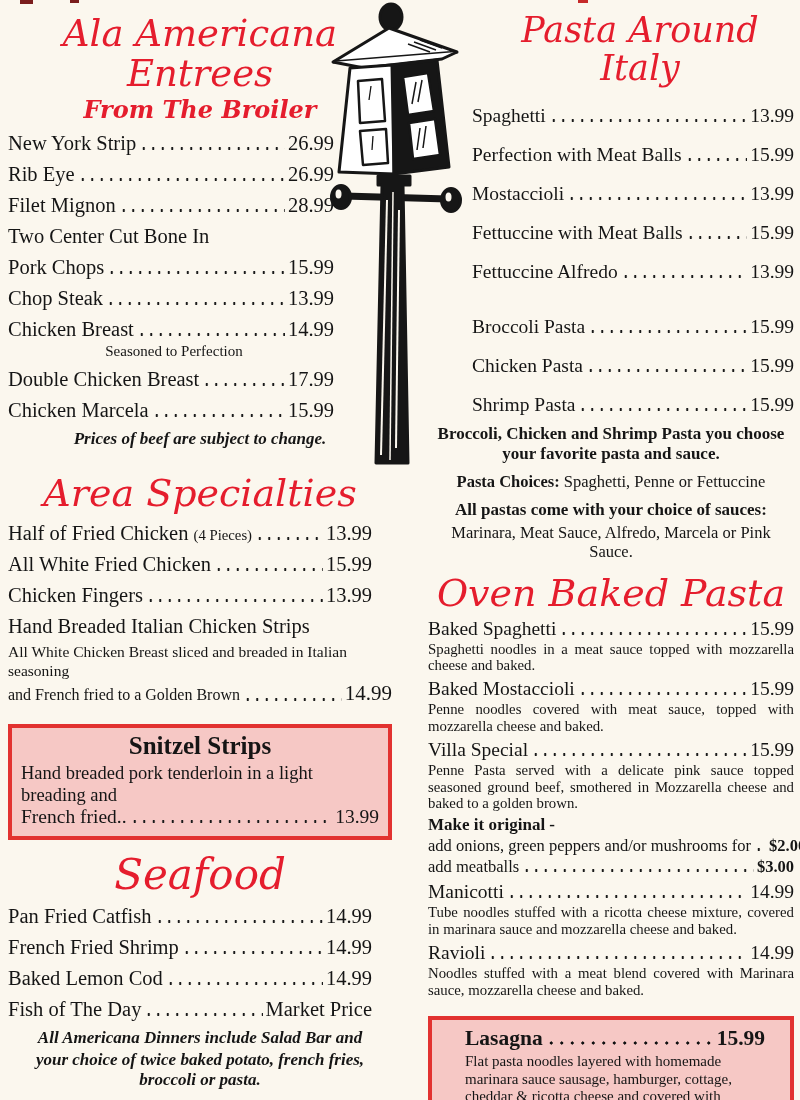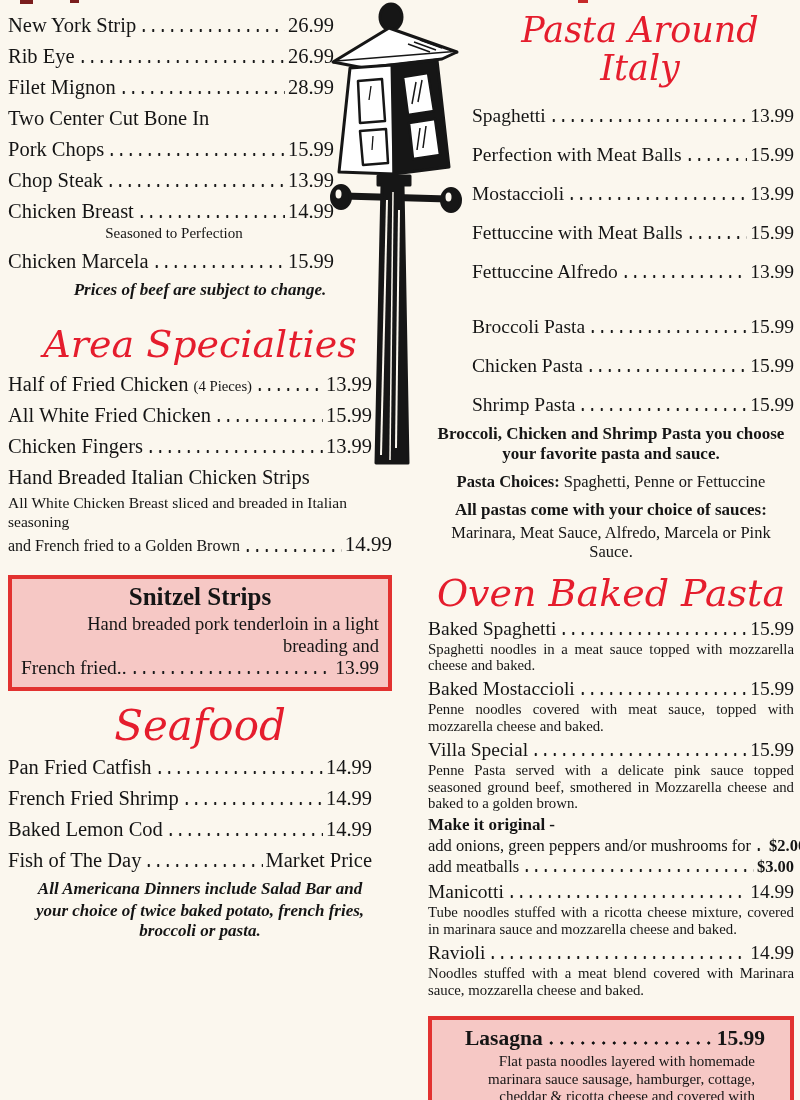--- a/index.html
+++ b/index.html
@@ -84,21 +84,21 @@
   .note-plain{font-size:16.5px;line-height:19px;margin-top:3px;}
   .note-mixed{font-size:16.5px;margin-top:8px;}
   .note-bold-lead{font-weight:bold;}
 
   .box{
     border:4.5px solid #e23230;background:#f6c8c5;
     margin-top:18px;padding:4px 9px 8px;
   }
   .box-title-center{text-align:center;font-weight:bold;font-size:25px;line-height:28px;}
   .box-title-row{display:flex;align-items:baseline;font-weight:bold;font-size:21.5px;padding:2px 16px 0 24px;white-space:nowrap;}
-  .box-desc{font-size:15px;line-height:17.5px;text-align:right;margin-top:2px;}
+  .box-desc{font-size:15px;line-height:17.5px;text-align:left;margin-top:2px;}
   .box-desc.indent{padding:0 26px 0 24px;}
   .box-desc.large{font-size:18.5px;line-height:22px;}
   .box-tail{display:flex;align-items:baseline;font-size:19.5px;white-space:nowrap;}
 
   .gap{width:100%;}
 
   .lamp{position:absolute;left:330px;top:0;width:132px;height:465px;}
   .artifact{position:absolute;background:#7a1d1d;}
   .a1{left:20px;top:0;width:13px;height:4px;}
   .a2{left:70px;top:0;width:9px;height:3px;}
@@ -107,20 +107,22 @@
 </head>
 <body>
 
 <div>
   <div class="artifact a1"></div>
   <div class="artifact a2"></div>
   <div class="artifact a3"></div>
 
   <div class="col col-left">
       <section class="menu-section s-left-1">
+        <div class="section-title">Ala Americana Entrees</div>
+        <div class="section-subtitle">From The Broiler</div>
         <div class="item-row">
           <span class="item-name">New York Strip</span>
           <span class="dots"></span>
           <span class="item-price">26.99</span>
         </div>
         <div class="item-row">
           <span class="item-name">Rib Eye</span>
           <span class="dots"></span>
           <span class="item-price">26.99</span>
         </div>
@@ -141,20 +143,25 @@
           <span class="item-name">Chop Steak</span>
           <span class="dots"></span>
           <span class="item-price">13.99</span>
         </div>
         <div class="item-row">
           <span class="item-name">Chicken Breast</span>
           <span class="dots"></span>
           <span class="item-price">14.99</span>
         </div>
         <div class="note note-small">Seasoned to Perfection</div>
+        <div class="item-row">
+          <span class="item-name">Double Chicken Breast</span>
+          <span class="dots"></span>
+          <span class="item-price">17.99</span>
+        </div>
         <div class="item-row">
           <span class="item-name">Chicken Marcela</span>
           <span class="dots"></span>
           <span class="item-price">15.99</span>
         </div>
         <div class="note note-bolditalic">Prices of beef are subject to change.</div>
       </section>
       <section class="menu-section s-left-2">
         <div class="section-title">Area Specialties</div>
         <div class="item-row">

